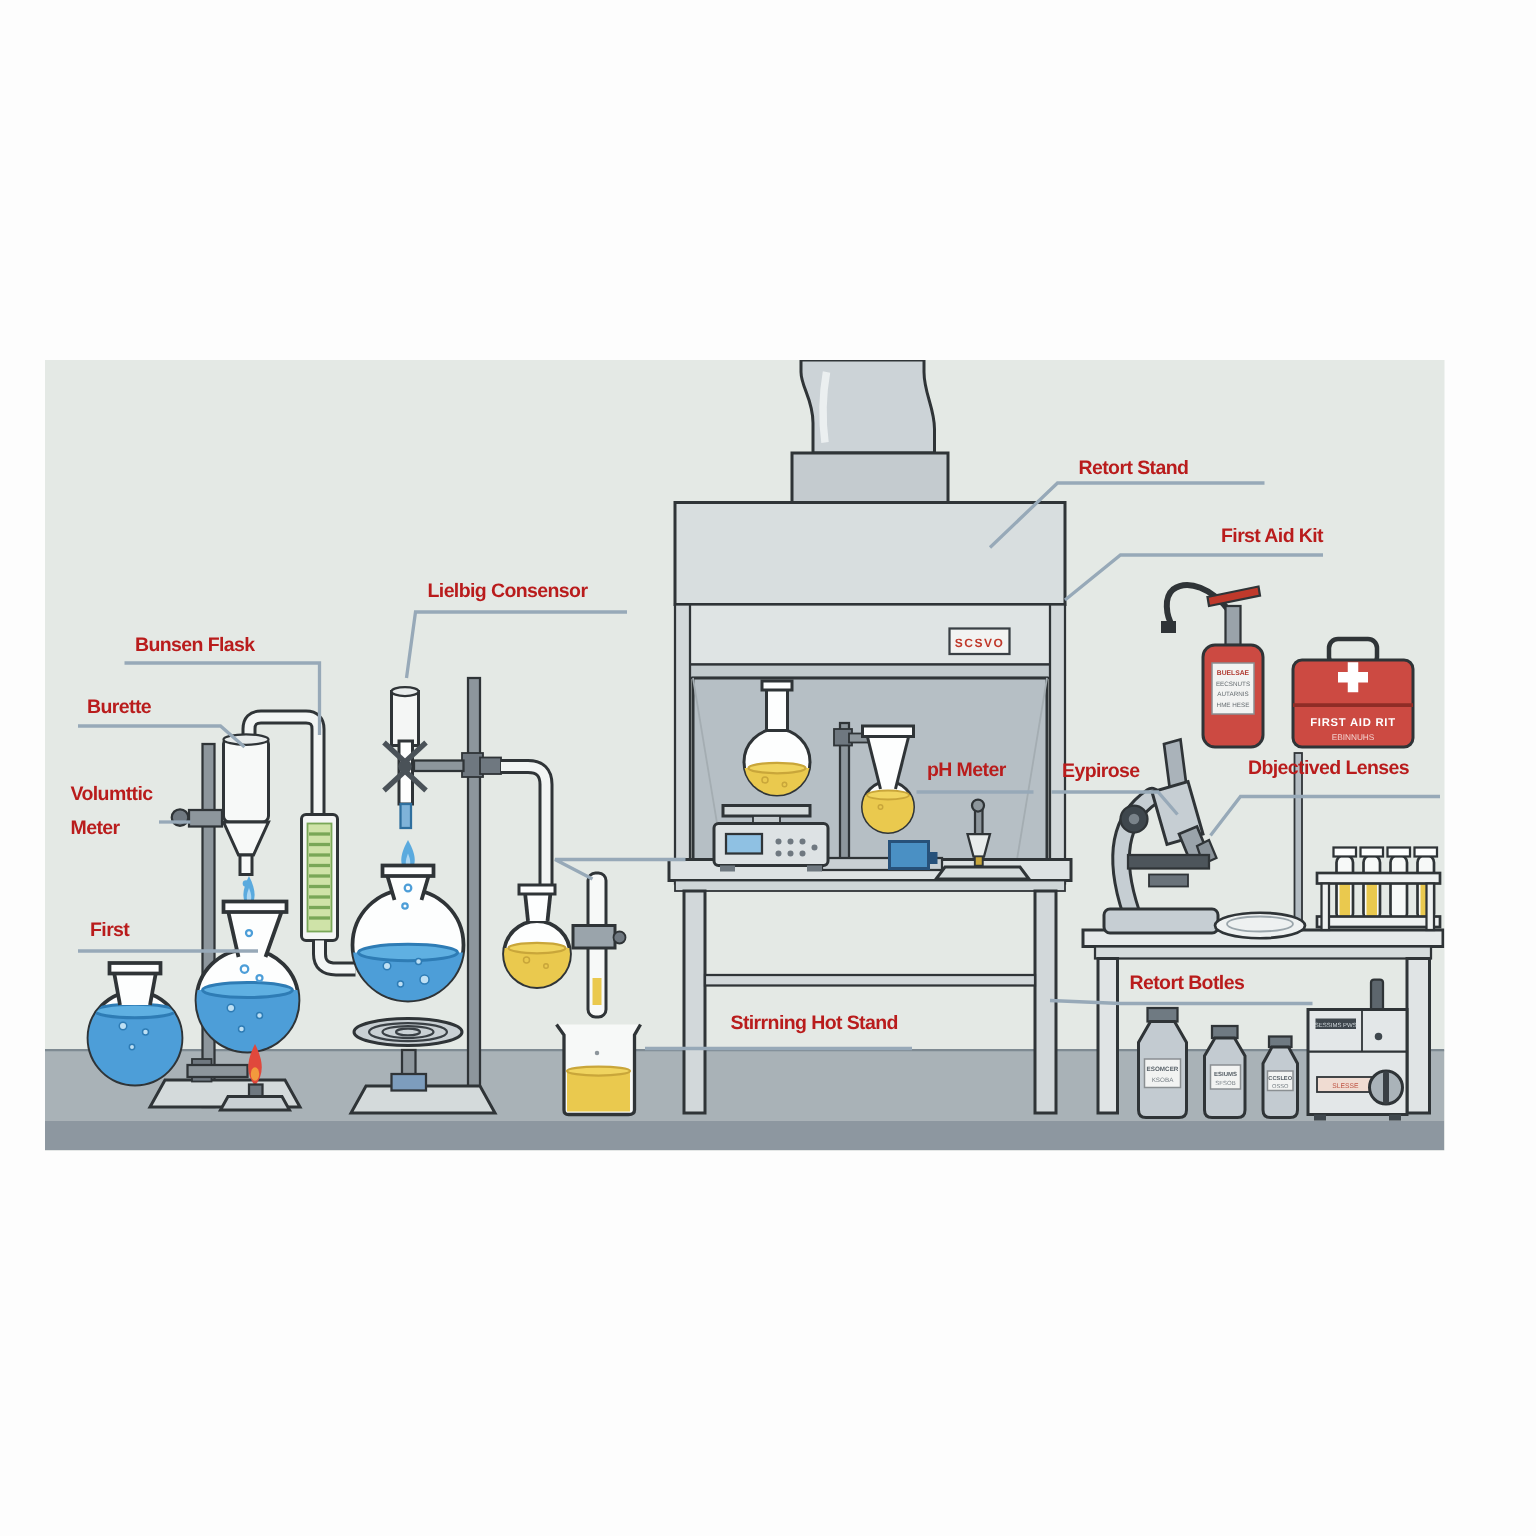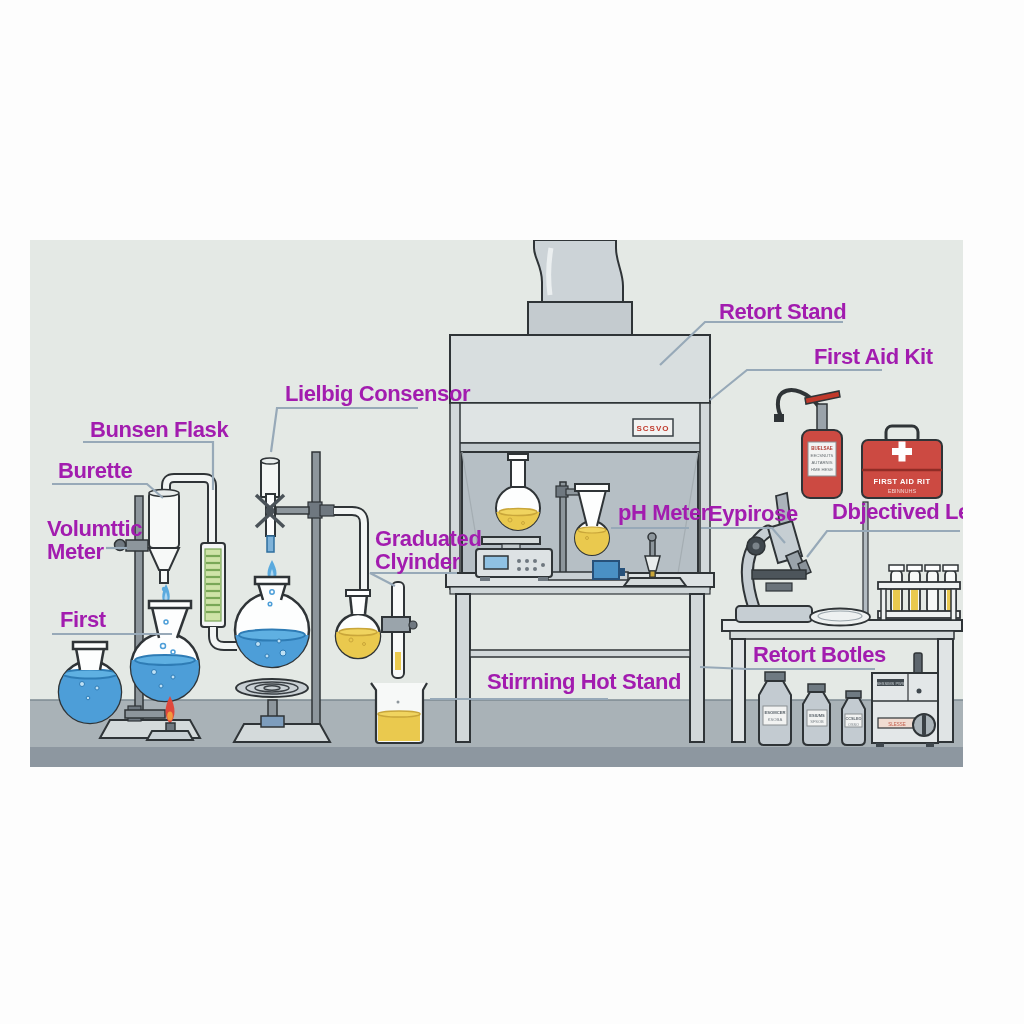--- a/index.html
+++ b/index.html
@@ -1,21 +1,21 @@
 <!DOCTYPE html>
 <html><head>
 <meta charset="utf-8">
 <style>
   html,body{margin:0;padding:0;background:#ffffff;}
   #page{position:relative;width:1024px;height:1024px;background:#fdfdfd;overflow:hidden;
         font-family:"Liberation Sans",sans-serif;}
   #scene{position:absolute;left:30px;top:240px;width:933px;height:527px;background:#e4e9e5;overflow:hidden;}
   #scene svg{position:absolute;left:0;top:0;}
-  .lbl{position:absolute;font-family:"Liberation Sans",sans-serif;font-weight:600;font-size:22px;
-       line-height:23px;color:#a21caf;letter-spacing:-0.4px;white-space:nowrap;z-index:2;}
+  .lbl{position:absolute;font-family:"Liberation Sans",sans-serif;font-weight:600;font-size:13px;
+       line-height:23px;color:#b91c1c;letter-spacing:-0.4px;white-space:nowrap;z-index:2;}
   svg text{font-family:"Liberation Sans",sans-serif;}
   .tube-o{stroke:#2f3437;stroke-width:10;fill:none;stroke-linecap:butt;}
   .tube-i{stroke:#f2f5f4;stroke-width:6;fill:none;stroke-linecap:butt;}
   .lead{stroke:#97a9b8;stroke-width:2.2;fill:none;}
 </style>
 </head>
 <body>
 
 <div id="page">
 <div id="scene">
@@ -432,24 +432,20 @@
 <div class="lbl" style="left:689px;top:60px">Retort Stand</div>
 <div class="lbl" style="left:784px;top:105px">First Aid Kit</div>
 <div class="lbl" style="left:255px;top:142px">Lielbig Consensor</div>
 <div class="lbl" style="left:60px;top:178px">Bunsen Flask</div>
 <div class="lbl" style="left:28px;top:219px">Burette</div>
 <div class="lbl" style="left:17px;top:277px">
   <div>Volumttic</div>
   <div>Meter</div>
 </div>
 <div class="lbl" style="left:30px;top:368px">First</div>
-<div class="lbl" style="left:345px;top:287px">
-  <div>Graduated</div>
-  <div>Clyinder</div>
-</div>
 <div class="lbl" style="left:588px;top:261px">pH Meter</div>
 <div class="lbl" style="left:678px;top:262px">Eypirose</div>
 <div class="lbl" style="left:802px;top:260px">Dbjectived Lenses</div>
 <div class="lbl" style="left:723px;top:403px">Retort Botles</div>
 <div class="lbl" style="left:457px;top:430px">Stirrning Hot Stand</div>
 
 </div>
 </div>
 
 </body></html>

